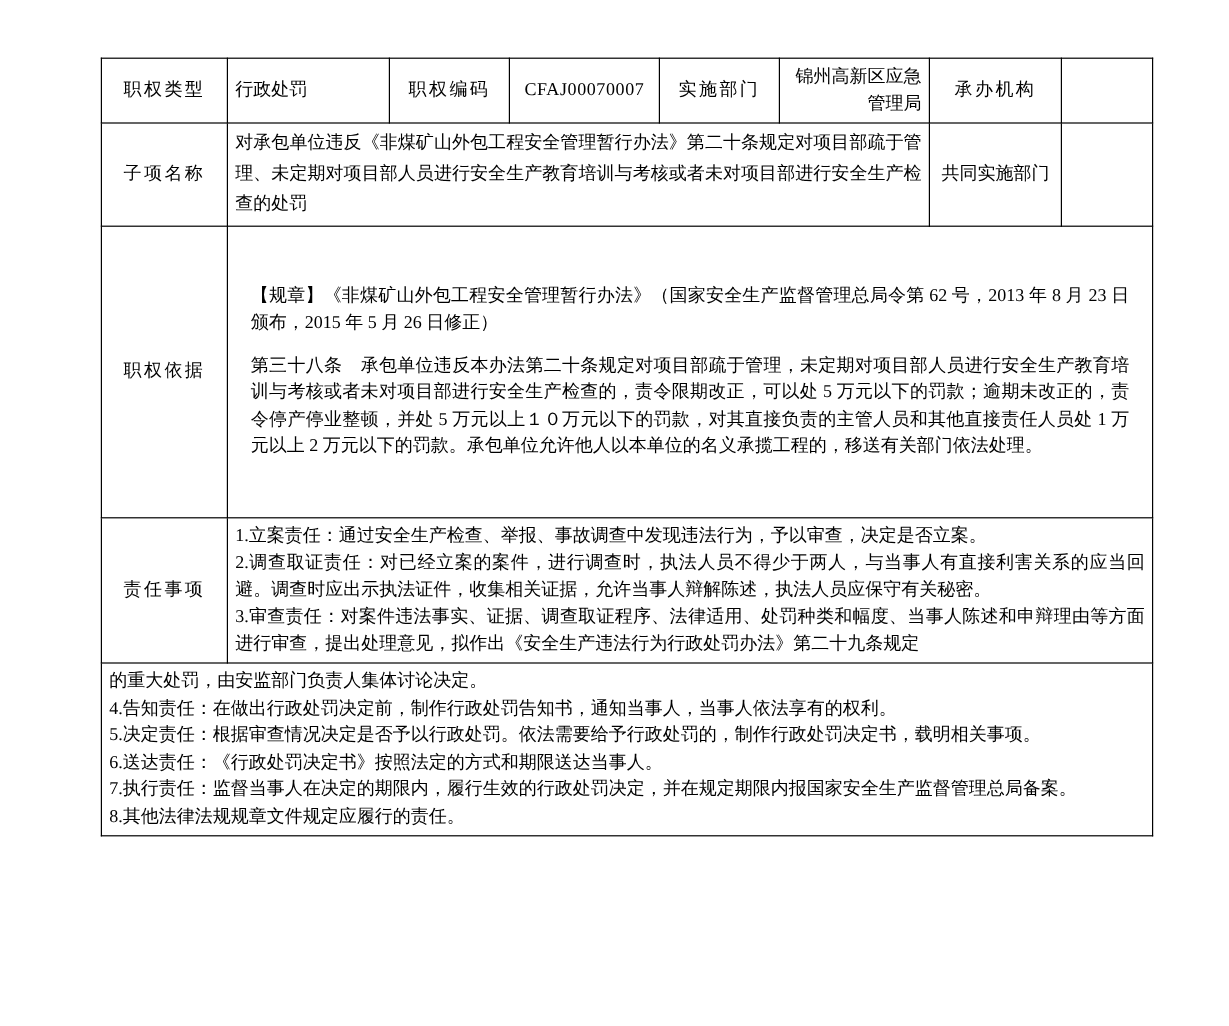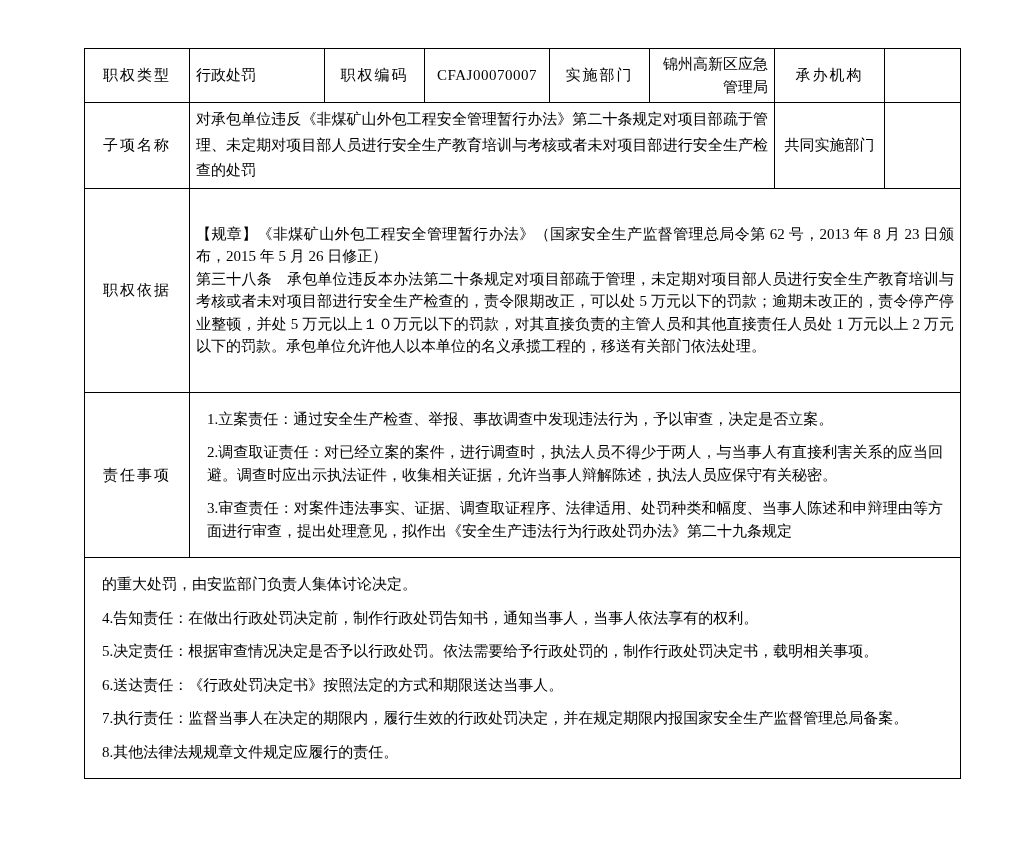--- a/index.html
+++ b/index.html
@@ -61,32 +61,32 @@
     line-height: 1.4;
   }
   .basis-cell {
     padding: 14px 10px 14px 10px;
     line-height: 1.85;
     font-size: 15px;
     text-align: justify;
     text-align-last: left;
   }
   .basis-cell p {
-    margin: 0;
+    margin: 13px;
     text-indent: 0;
   }
   .duty-cell {
     padding: 8px 10px;
     line-height: 1.72;
     font-size: 15px;
     text-align: justify;
     text-align-last: left;
   }
   .duty-cell p {
-    margin: 11px;
+    margin: 0;
   }
   .blankspace {
     height: 30px;
   }
 </style>
 </head>
 <body>
 
 <div class="page">
   <table class="doc-table">

